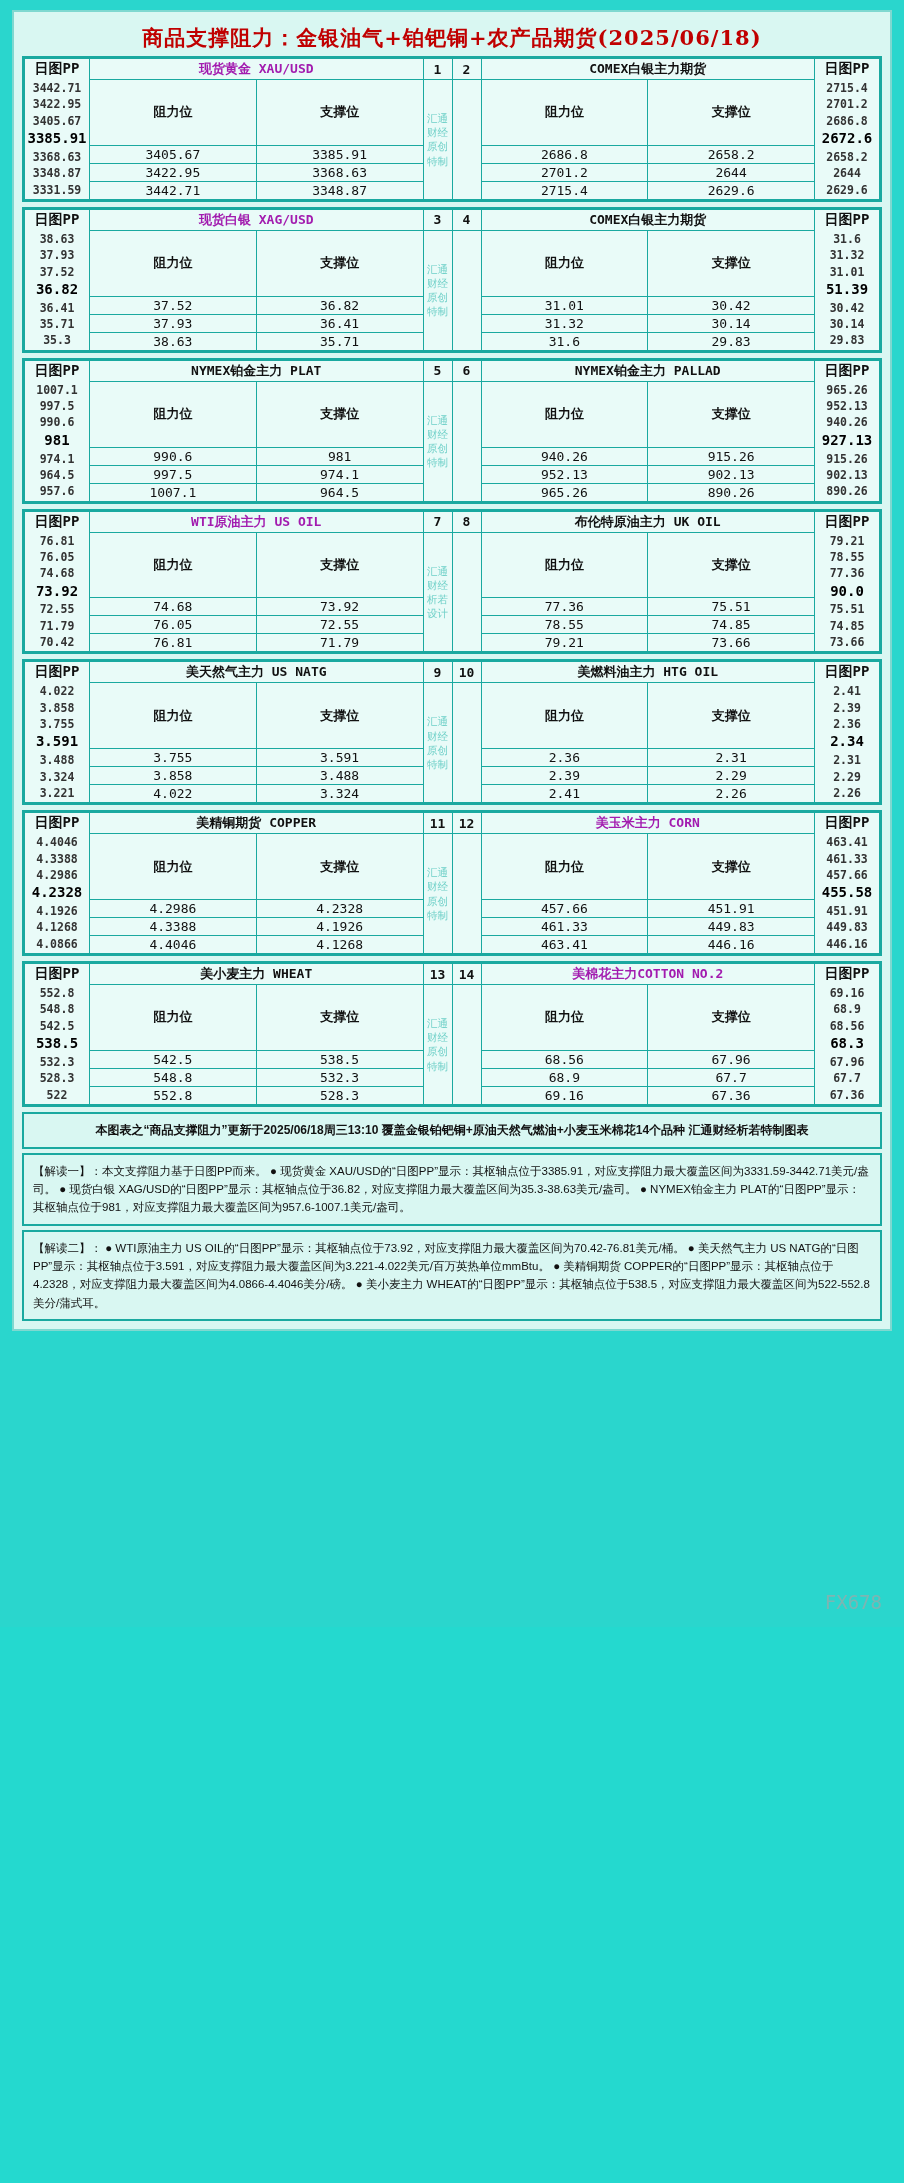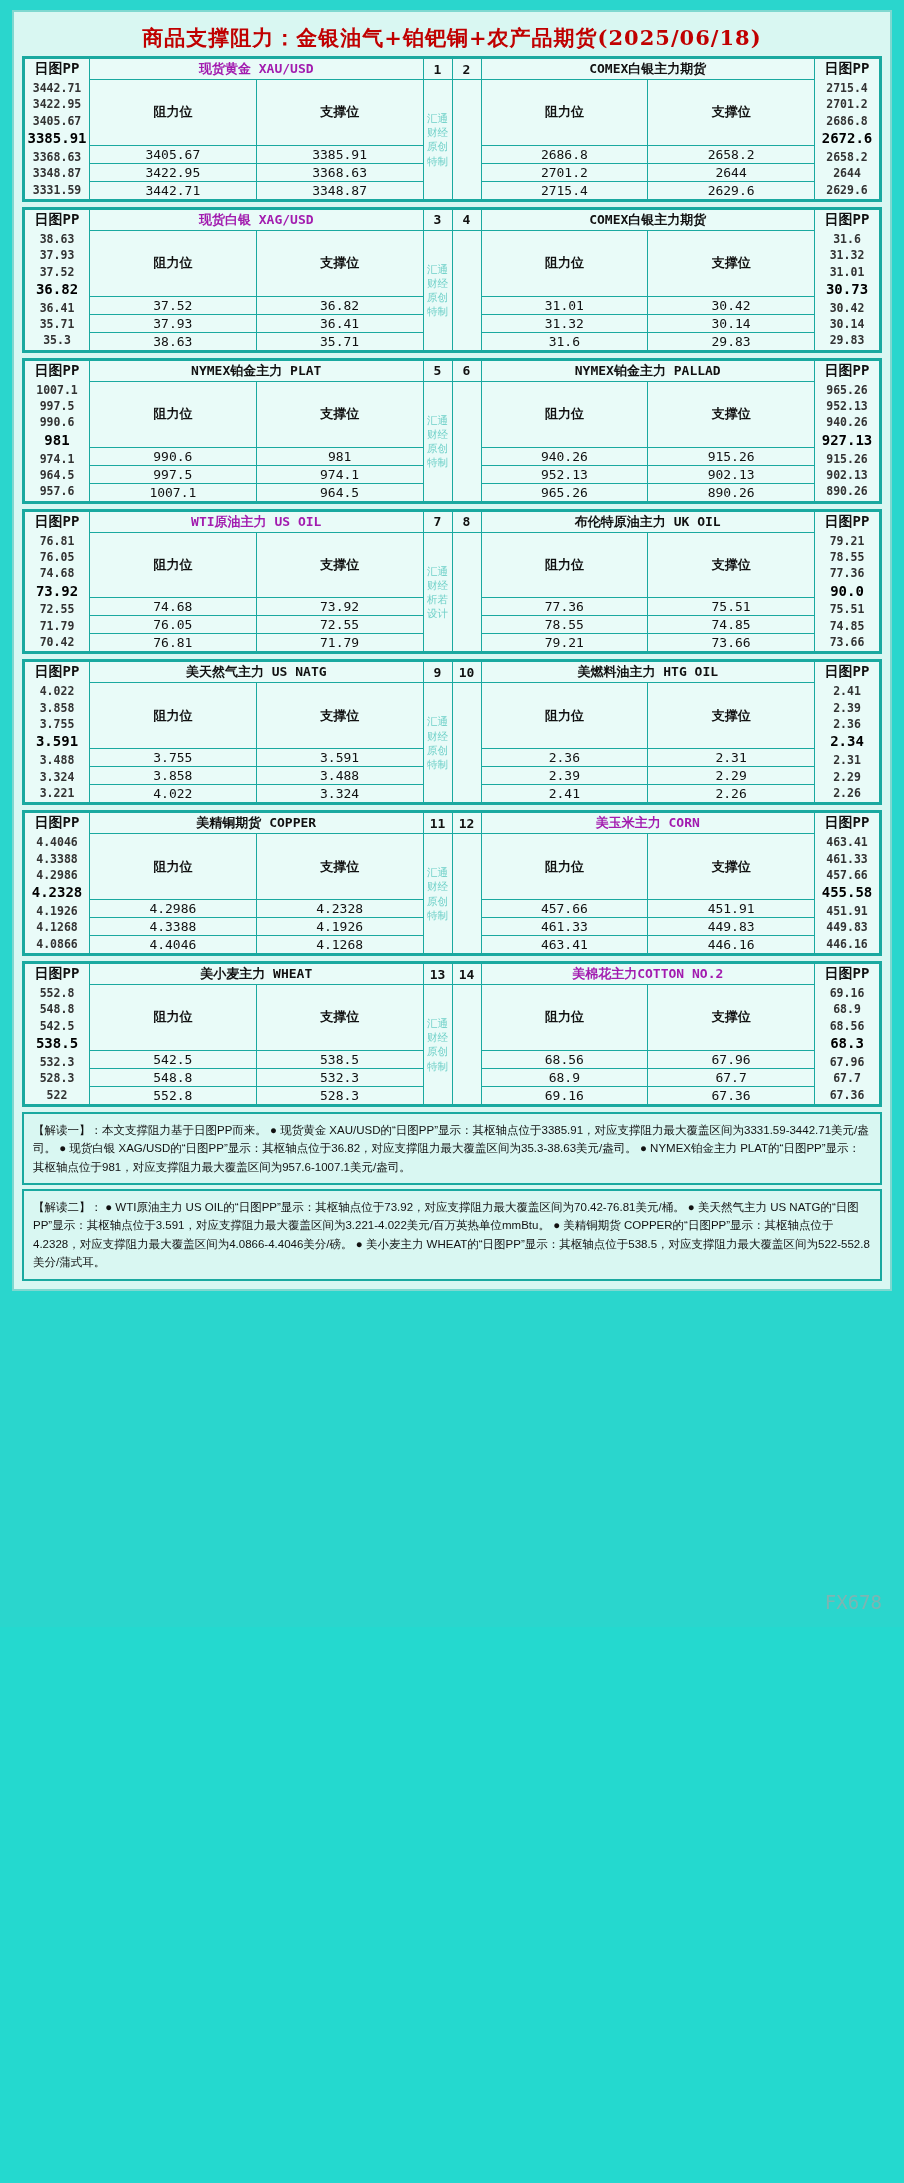--- a/index.html
+++ b/index.html
@@ -121,21 +121,21 @@
                 <td class="prod red" colspan="2">现货白银 XAG/USD</td>
                 <td class="midcol numcell">3</td>
                 <td class="midcol numcell">4</td>
                 <td class="prod" colspan="2">COMEX白银主力期货</td>
                 <td class="colhdr sidecol" rowspan="5">
                   <div style="font-weight:bold;font-size:14px;margin-bottom:2px">日图PP</div>
                   <div class="stack">
                     <div class="lvl">31.6</div>
                     <div class="lvl">31.32</div>
                     <div class="lvl">31.01</div>
-                    <div class="lvl big">30.73</div>
+                    <div class="lvl big">51.39</div>
                     <div class="lvl">30.42</div>
                     <div class="lvl">30.14</div>
                     <div class="lvl">29.83</div>
                   </div>
                 </td>
               </tr>
               <tr>
                 <td class="sub">阻力位</td>
                 <td class="sub">支撑位</td>
                 <td class="midcol" rowspan="4">
@@ -487,19 +487,22 @@
                 <td class="val">552.8</td>
                 <td class="val">528.3</td>
                 <td class="val">69.16</td>
                 <td class="val">67.36</td>
               </tr>
             </tbody>
           </table>
         </div>
       </div>
 
+    <div class="foot">
+      <span class="hd">本图表之“商品支撑阻力”更新于2025/06/18周三13:10  覆盖金银铂钯铜+原油天然气燃油+小麦玉米棉花14个品种  汇通财经析若特制图表</span>
+    </div>
 
     <div class="note">【解读一】：本文支撑阻力基于日图PP而来。 ● 现货黄金 XAU/USD的“日图PP”显示：其枢轴点位于3385.91，对应支撑阻力最大覆盖区间为3331.59-3442.71美元/盎司。 ● 现货白银 XAG/USD的“日图PP”显示：其枢轴点位于36.82，对应支撑阻力最大覆盖区间为35.3-38.63美元/盎司。 ● NYMEX铂金主力 PLAT的“日图PP”显示：其枢轴点位于981，对应支撑阻力最大覆盖区间为957.6-1007.1美元/盎司。</div>
     <div class="note">【解读二】： ● WTI原油主力 US OIL的“日图PP”显示：其枢轴点位于73.92，对应支撑阻力最大覆盖区间为70.42-76.81美元/桶。 ● 美天然气主力 US NATG的“日图PP”显示：其枢轴点位于3.591，对应支撑阻力最大覆盖区间为3.221-4.022美元/百万英热单位mmBtu。 ● 美精铜期货 COPPER的“日图PP”显示：其枢轴点位于4.2328，对应支撑阻力最大覆盖区间为4.0866-4.4046美分/磅。 ● 美小麦主力 WHEAT的“日图PP”显示：其枢轴点位于538.5，对应支撑阻力最大覆盖区间为522-552.8美分/蒲式耳。</div>
 
   </div>
   <div class="sig">FX678</div>
 </div>
 
 </body></html>

